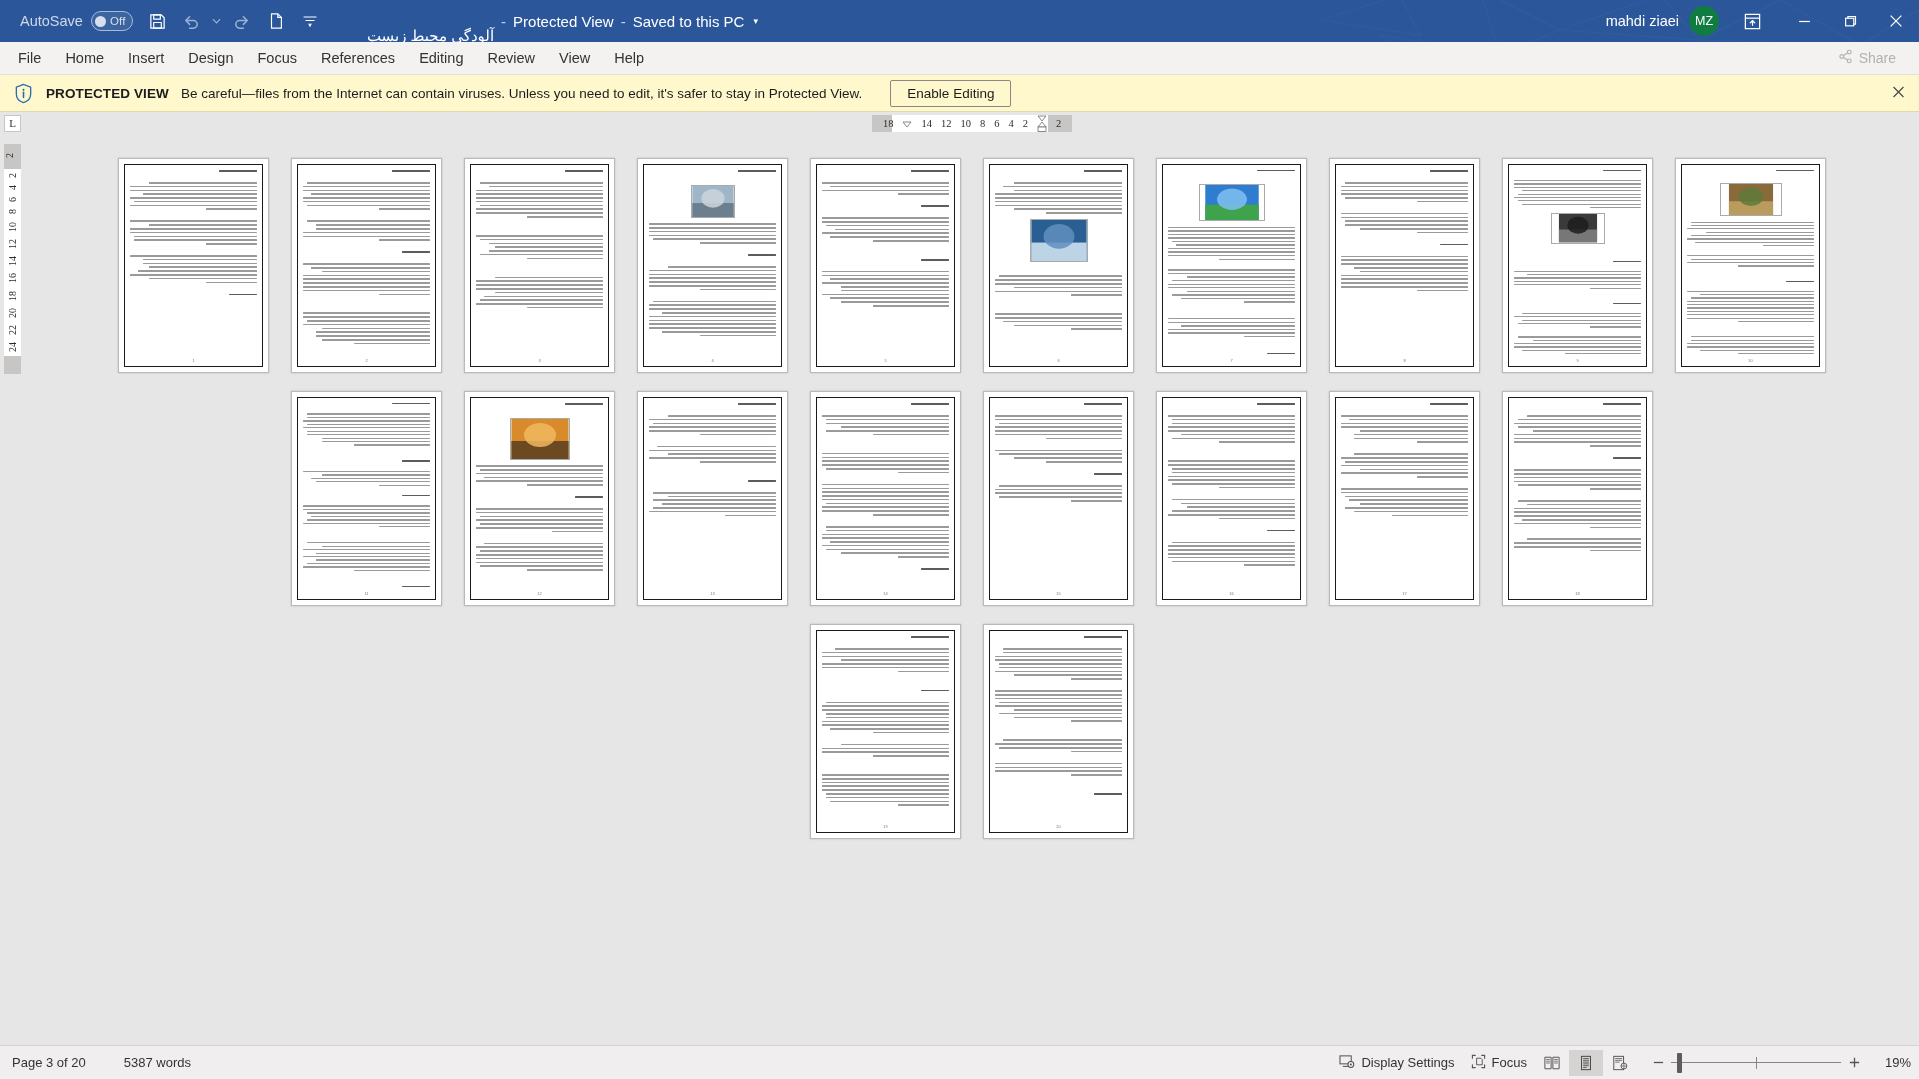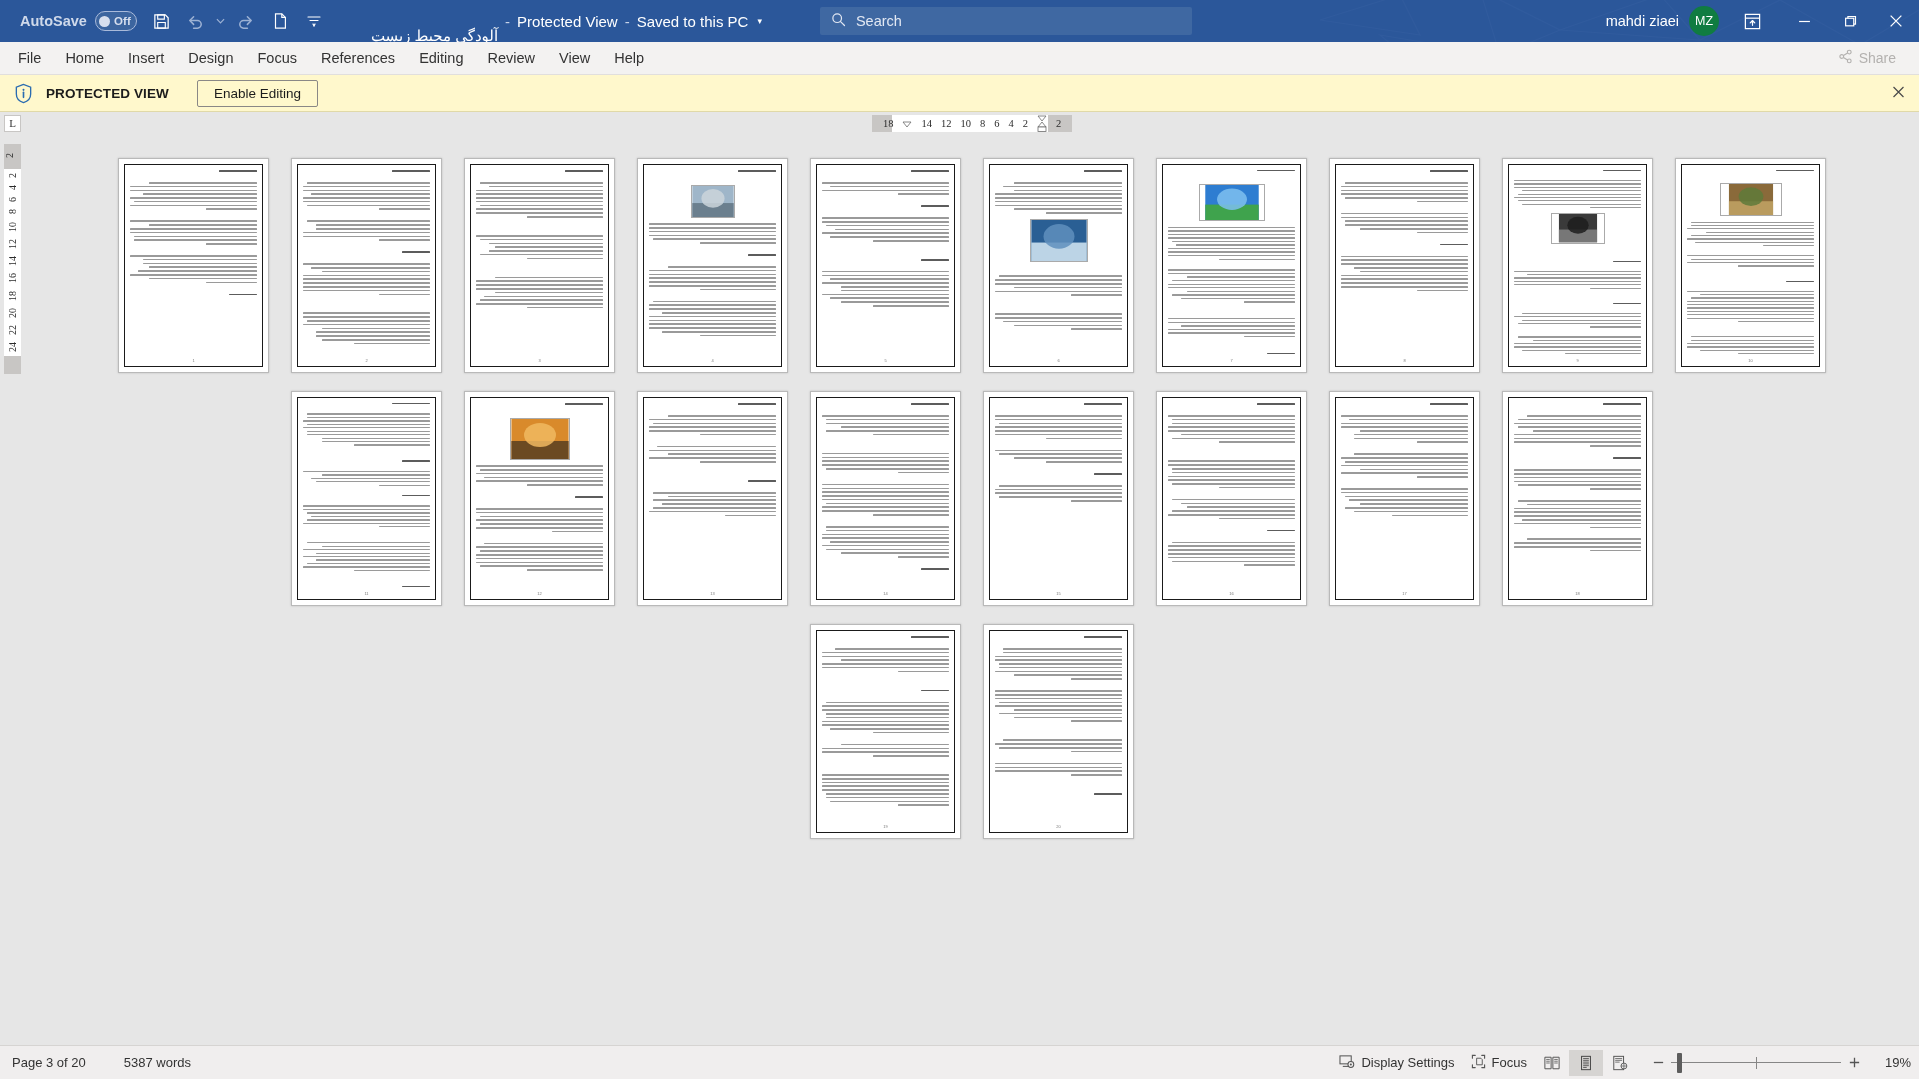--- a/index.html
+++ b/index.html
@@ -17,21 +17,21 @@
     background: #2b579a;
     display: flex; align-items: center;
     color: #ffffff;
     position: relative;
     overflow: hidden;
   }
   .tb-pattern {
     position: absolute; inset: 0; pointer-events: none; opacity: .35;
   }
   .tb-left { display: flex; align-items: center; padding-left: 12px; gap: 0; z-index:2;}
-  .autosave-wrap { display: flex; align-items: center; gap: 8px; padding: 0 8px; height: 30px; font-weight: bold;}
+  .autosave-wrap { display: flex; align-items: center; gap: 8px; padding: 0 8px; height: 30px;}
   .autosave-label { font-size: 14.5px; color: #cfd9ea; }
   .toggle {
     width: 42px; height: 20px; border-radius: 10px;
     border: 1px solid #a9bada; background: #3c659f;
     display: flex; align-items: center; padding: 0 3px; gap: 4px;
   }
   .toggle .knob { width: 11px; height: 11px; border-radius: 50%; background: #d7dfee; }
   .toggle .off-text { font-size: 11.5px; color: #d7dfee; letter-spacing: .2px;}
   .qat-btn {
     width: 34px; height: 32px; display: flex; align-items: center; justify-content: center;
@@ -275,29 +275,20 @@
 
   <div class="tb-title">
     <span class="fa">آلودگی محیط زیست</span>
     <span class="sep">-</span>
     <span>Protected View</span>
     <span class="sep">-</span>
     <span>Saved to this PC</span>
     <span class="caret">▾</span>
   </div>
 
-  <div class="search-box">
-    <span>
-      <svg width="15" height="15" viewBox="0 0 16 16">
-          <circle cx="6.6" cy="6.6" r="4.6" fill="none" stroke="#e2e8f3" stroke-width="1.3"></circle>
-          <path d="M10.2 10.2L14.4 14.4" stroke="#e2e8f3" stroke-width="1.3" stroke-linecap="round"></path>
-        </svg>
-    </span>
-    <span class="ph">Search</span>
-  </div>
 
   <div class="tb-right">
     <span class="user-name">mahdi ziaei</span>
     <span class="avatar">MZ</span>
     <span class="ribbon-display">
       <svg width="19" height="19" viewBox="0 0 20 20">
           <rect x="2.5" y="2.5" width="15" height="15" fill="none" stroke="#fff" stroke-width="1.3"></rect>
           <path d="M2.5 6.5h15" stroke="#fff" stroke-width="1.3"></path>
           <path d="M10 14V9m0 0L7.6 11.4M10 9l2.4 2.4" fill="none" stroke="#fff" stroke-width="1.3" stroke-linecap="round" stroke-linejoin="round"></path>
         </svg>
@@ -369,20 +360,21 @@
 
 <div class="pvbar">
   <span class="pv-icon">
     <svg width="21" height="21" viewBox="0 0 22 22">
         <path d="M11 1.5L3.5 4.4v7.1c0 4.3 3.2 7.8 7.5 9 4.3-1.2 7.5-4.7 7.5-9V4.4z" fill="none" stroke="#2b6cb0" stroke-width="1.4"></path>
         <circle cx="11" cy="7.2" r="1.05" fill="#2b6cb0"></circle>
         <path d="M11 9.8v5.2" stroke="#2b6cb0" stroke-width="1.7" stroke-linecap="round"></path>
       </svg>
   </span>
   <span class="pv-strong">PROTECTED VIEW</span>
+  <span class="pv-text">Be careful—files from the Internet can contain viruses. Unless you need to edit, it's safer to stay in Protected View.</span>
   <button class="enable-btn">Enable Editing</button>
   <span class="pv-close">
     <svg width="13" height="13" viewBox="0 0 12 12">
         <path d="M1.4 1.4l9.2 9.2M10.6 1.4l-9.2 9.2" stroke="#4a4a4a" stroke-width="1.1"></path>
       </svg>
   </span>
 </div>
 
 <div class="rulerrow">
   <div class="ruler-corner">

